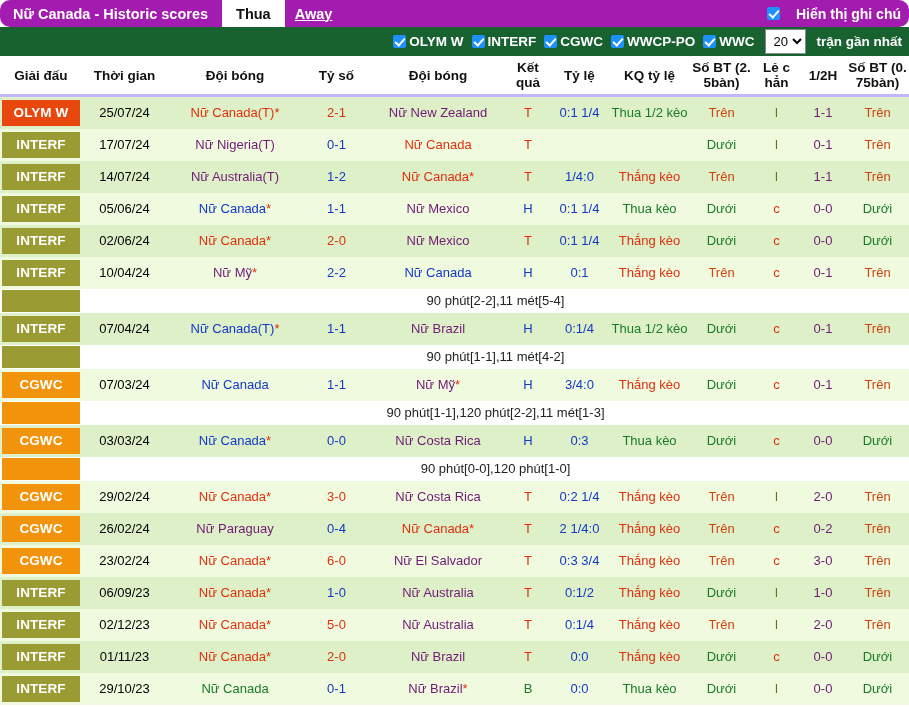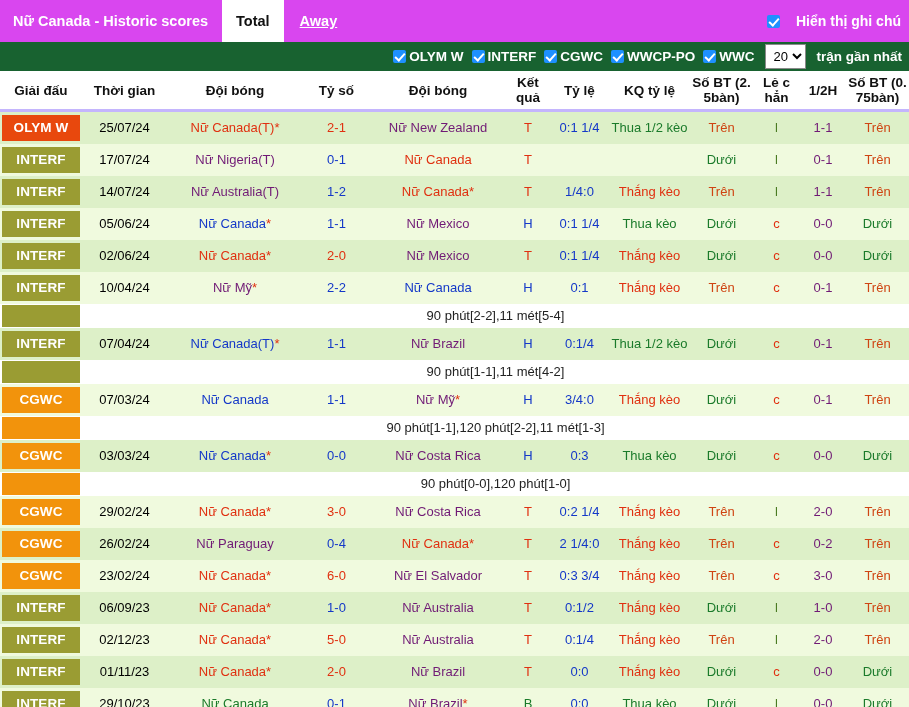--- a/index.html
+++ b/index.html
@@ -7,25 +7,26 @@
   html, body {
     margin: 0; padding: 0;
     width: 909px; height: 707px;
     background: #fff;
     font-family: "Liberation Sans", sans-serif;
     overflow: hidden;
   }
 
   
   .topbar {
-    height: 42px;
-    background: #d946ef;
+    height: 27px;
+    background: #a21caf;
     display: flex;
     align-items: stretch;
     position: relative;
+    border-radius: 10px;
   }
   .topbar-title {
     color: #ffffff;
     font-size: 14.5px;
     font-weight: bold;
     display: flex;
     align-items: center;
     padding: 0 14px 0 13px;
     white-space: nowrap;
   }
@@ -38,21 +39,21 @@
     color: #ffffff;
     cursor: pointer;
     white-space: nowrap;
   }
   .tab.active {
     background: #ffffff;
     color: #111111;
   }
   .tab.link {
     text-decoration: underline;
-    padding: 0 16px;
+    padding: 0 10px;
   }
   .topbar-right {
     margin-left: auto;
     display: flex;
     align-items: center;
     padding-right: 8px;
     gap: 16px;
   }
   .cb {
     width: 13px; height: 13px;
@@ -201,21 +202,21 @@
   col.c-sobt   { width: 63px; }
   col.c-lec    { width: 47px; }
   col.c-half   { width: 46px; }
   col.c-sobt2  { width: 63px; }
 </style>
 </head>
 <body>
 
 <div class="topbar">
   <div class="topbar-title">Nữ Canada - Historic scores</div>
-  <div class="tab active">Total</div>
+  <div class="tab active">Thua</div>
   <div class="tab link">Away</div>
   <div class="topbar-right">
     <span class="cb"></span>
     <span class="note-label">Hiển thị ghi chú</span>
   </div>
 </div>
 
 <div class="filterbar">
   <div class="filter-item">
     <span class="cb"></span>

